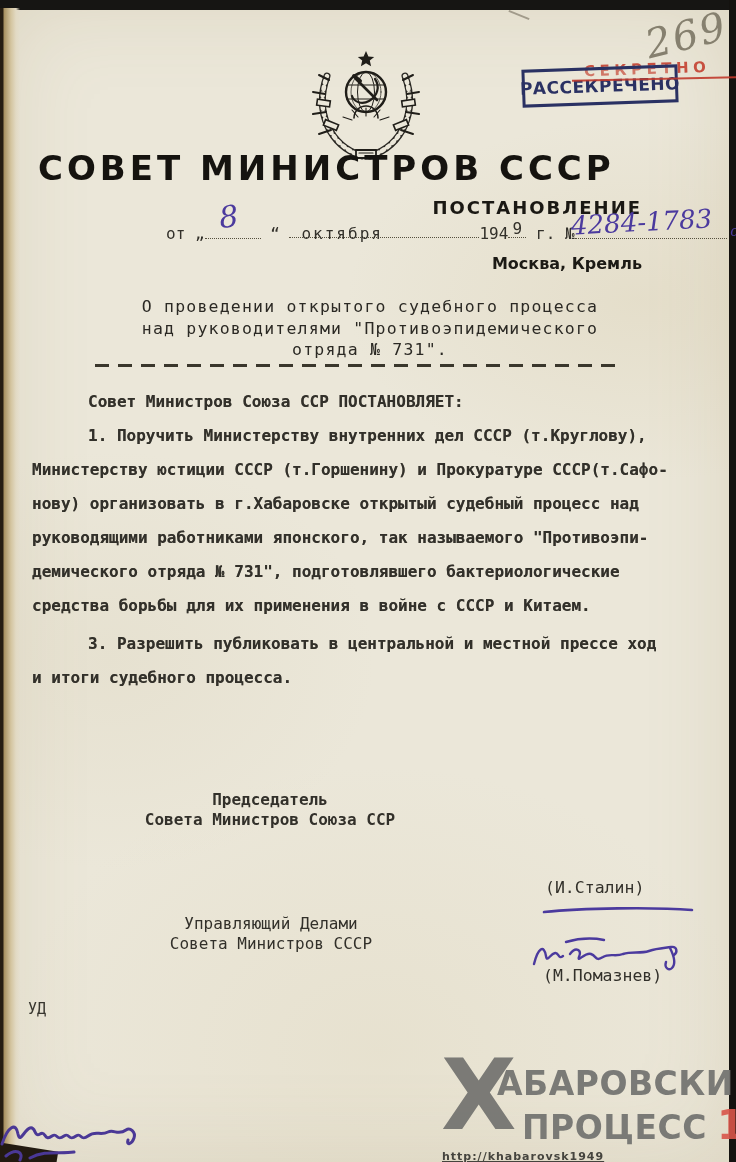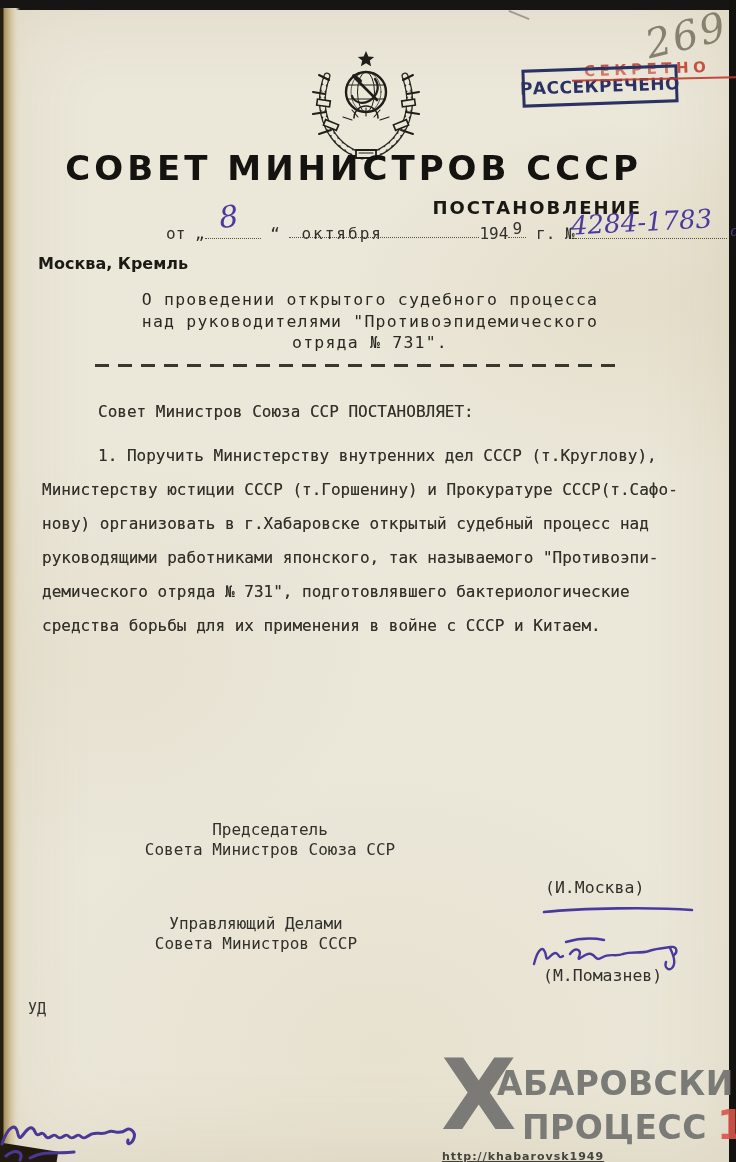--- a/index.html
+++ b/index.html
@@ -28,56 +28,56 @@
   .secret{position:absolute;left:584px;top:60px;font-size:15px;font-weight:bold;letter-spacing:4.5px;
     color:#c54434;transform:rotate(-2deg);opacity:.92;}
   .secret-strike{position:absolute;left:572px;top:78px;width:164px;height:0;border-top:2.5px solid #c0392b;transform:rotate(-1.2deg);opacity:.9;}
   .declassified{position:absolute;left:522px;top:67px;width:156px;height:38px;border:3.5px solid #2a3163;
     display:flex;align-items:center;justify-content:center;transform:rotate(-2deg);
     color:#2a3163;font-weight:bold;font-size:17px;letter-spacing:.5px;background:rgba(235,231,217,.25);}
   
   .emblem{position:absolute;left:298px;top:50px;}
   .emblem svg{stroke:#201e19;fill:none;stroke-linecap:round;}
   
-  .org-title{position:absolute;left:38px;top:148px;width:604px;text-align:right;
+  .org-title{position:absolute;left:38px;top:148px;width:604px;text-align:left;
     font-size:34px;font-weight:bold;letter-spacing:4px;color:#15130f;white-space:nowrap;}
   .doc-type{position:absolute;left:38px;top:197px;width:604px;text-align:right;
     font-size:18px;font-weight:bold;letter-spacing:2px;color:#1a1813;}
   .date-line{position:absolute;left:166px;top:224px;width:550px;font-family:"DejaVu Sans Mono",monospace;
     font-size:16px;color:#32302a;white-space:nowrap;}
   .date-line .blank{display:inline-block;border-bottom:1.5px dotted #55503f;position:relative;vertical-align:baseline;}
   .hand{font-family:"DejaVu Serif",serif;font-style:italic;color:#4b3a9e;}
   .hand-day{position:absolute;left:14px;top:-26px;font-size:30px;transform:rotate(-6deg);}
   .blank-day{width:56px;height:14px;}
   .blank-month{width:190px;height:14px;padding-left:12px;font-family:"DejaVu Sans Mono",monospace;letter-spacing:2px;}
   .blank-year{width:18px;height:14px;text-align:center;}
   .blank-year .y9{position:relative;top:-5px;}
   .blank-num{width:152px;height:14px;}
   .hand-num{position:absolute;left:-4px;top:-18px;font-size:26px;white-space:nowrap;transform:rotate(-3deg);}
   .hand-suffix{position:absolute;right:-16px;top:-2px;font-size:14px;}
-  .place-line{position:absolute;left:38px;top:254px;width:604px;text-align:left;
+  .place-line{position:absolute;left:38px;top:254px;width:604px;text-align:right;
     font-size:16px;font-weight:bold;color:#1c1a15;}
   
-  .subject{position:absolute;left:92px;top:289px;width:556px;text-align:center;
+  .subject{position:absolute;left:92px;top:296px;width:556px;text-align:center;
     font-family:"DejaVu Sans Mono",monospace;font-size:16.5px;letter-spacing:1.2px;
     line-height:21.5px;color:#2b2924;}
   .subject .l3{position:relative;z-index:2;}
   .subject-underline{position:absolute;left:95px;top:364px;width:522px;height:2.5px;z-index:1;
     background:repeating-linear-gradient(90deg,#3a372c 0 14px,transparent 14px 23px);}
   
   .body-text{position:absolute;left:32px;top:385px;width:680px;
     font-family:"DejaVu Sans Mono",monospace;font-size:16px;line-height:34px;color:#32302a;
     text-shadow:0 0 .4px rgba(45,42,33,.55);}
-  .body-text p{margin:10px;white-space:pre-line;text-indent:56px;}
+  .body-text p{margin:0;white-space:pre-line;text-indent:56px;font-weight:bold;}
   .body-text p.p3{margin-top:4px;}
   
   .sig-title{position:absolute;text-align:center;font-family:"DejaVu Sans Mono",monospace;
     font-size:16px;line-height:19.5px;color:#32302a;white-space:pre-line;}
-  .sig-chairman{left:110px;top:820px;width:320px;}
-  .sig-manager{left:116px;top:914px;width:280px;}
+  .sig-chairman{left:110px;top:790px;width:320px;font-weight:bold;}
+  .sig-manager{left:131px;top:914px;width:280px;}
   .sig-name{position:absolute;font-family:"DejaVu Sans Mono",monospace;font-size:16.5px;color:#32302a;}
   .name-stalin{left:545px;top:878px;}
   .name-pomaznev{left:543px;top:966px;}
   .stalin-underline{position:absolute;left:542px;top:900px;}
   .sig-script{position:absolute;left:528px;top:926px;}
   
   .initials{position:absolute;left:28px;top:1000px;font-family:"DejaVu Sans Mono",monospace;font-size:15px;color:#38362f;}
   .scribble{position:absolute;left:0px;top:1092px;}
   
   .wm-x{position:absolute;left:441px;top:1046px;font-size:98px;line-height:1;font-weight:bold;color:#72726f;opacity:.92;}
@@ -166,25 +166,27 @@
   <div class="subject-underline"></div>
 
   <div class="body-text">
     <p>Совет Министров Союза ССР  ПОСТАНОВЛЯЕТ:</p>
     <p>1. Поручить Министерству внутренних дел СССР (т.Круглову),
 Министерству юстиции СССР (т.Горшенину) и Прокуратуре СССР(т.Сафо-
 нову) организовать в г.Хабаровске открытый судебный процесс над
 руководящими работниками японского, так называемого "Противоэпи-
 демического отряда № 731", подготовлявшего бактериологические
 средства борьбы для их применения в войне с СССР и Китаем.</p>
+    <p class="p3">3. Разрешить публиковать в центральной и местной прессе ход
+и итоги судебного процесса.</p>
   </div>
 
   <div class="sig-title sig-chairman">Председатель
 Совета Министров Союза ССР</div>
-  <div class="sig-name name-stalin">(И.Москва)</div>
+  <div class="sig-name name-stalin">(И.Сталин)</div>
   <div class="stalin-underline">
     <svg width="152" height="10" viewBox="0 0 152 10">
         <path d="M2 7 C40 3 112 2 150 5" stroke="#4b3a9e" stroke-width="2.6" fill="none" stroke-linecap="round"></path>
       </svg>
   </div>
 
   <div class="sig-title sig-manager">Управляющий Делами
 Совета Министров СССР</div>
   <div class="sig-script">
     <svg width="172" height="50" viewBox="0 0 172 50" fill="none" stroke="#4b3a9e" stroke-width="2.4" stroke-linecap="round">

